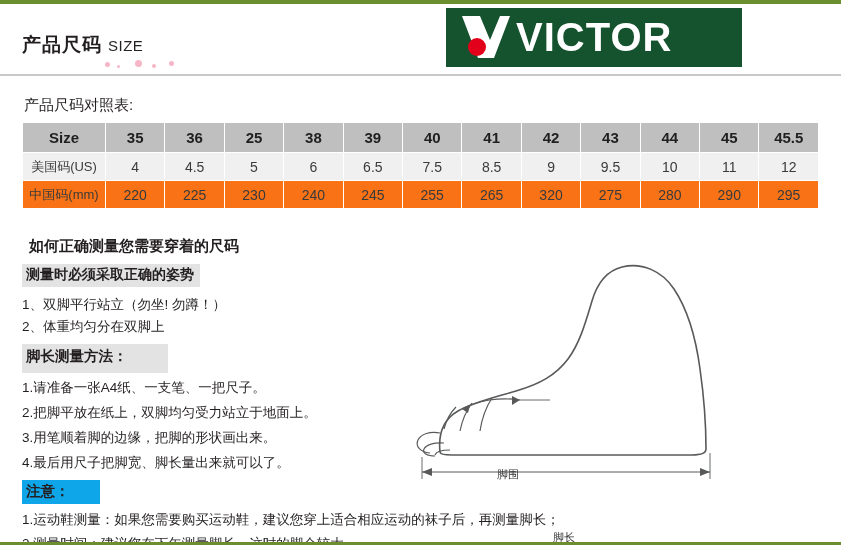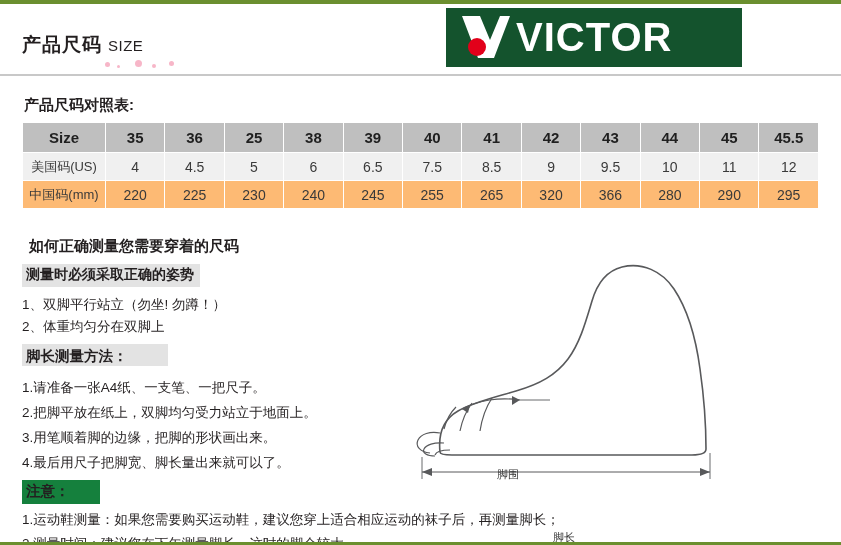--- a/index.html
+++ b/index.html
@@ -107,21 +107,21 @@
 
   
   .content {
     position: absolute;
     left: 0;
     top: 72px;
     width: 841px;
   }
   .section-title {
     font-size: 15px;
-    font-weight: bold;
+    font-weight: normal;
     color: #231f20;
   }
   .table-heading {
     position: absolute;
     left: 24px;
     top: 24px;
   }
 
   table.size-table {
     position: absolute;
@@ -140,21 +140,21 @@
     padding: 0;
   }
   table.size-table tr.row-head td {
     background: #bfbfbf;
     color: #1f1f1f;
     font-weight: bold;
     font-size: 15px;
     height: 29px;
   }
   table.size-table tr.row-a td { background: #f0f0f0; }
-  table.size-table tr.row-b td { background: #fdba74; }
+  table.size-table tr.row-b td { background: #f97316; }
   table.size-table td.label-cell {
     font-size: 13px;
     color: #3a3a3a;
     font-weight: normal;
     width: 82px;
   }
   table.size-table tr.row-head td.label-cell {
     font-size: 15px;
     font-weight: bold;
   }
@@ -184,37 +184,37 @@
     line-height: 22px;
     color: #231f20;
   }
   .method-title {
     position: absolute;
     left: 22px;
     top: 272px;
     font-size: 14.5px;
     font-weight: bold;
     background: #e3e3e3;
-    padding: 3px 40px 0 4px;
+    padding: 3px 40px 7px 4px;
   }
   .method-list {
     position: absolute;
     left: 22px;
     top: 303px;
     font-size: 13.5px;
     line-height: 25px;
     color: #231f20;
   }
   .notice-title {
     position: absolute;
     left: 22px;
     top: 408px;
     font-size: 14.5px;
     font-weight: bold;
-    background: #15803d;
+    background: #0ea5e9;
     padding: 2px 30px 3px 4px;
   }
   .notice-list {
     position: absolute;
     left: 22px;
     top: 436px;
     font-size: 13.5px;
     line-height: 24px;
     color: #231f20;
   }
@@ -315,21 +315,21 @@
         <tr class="row-b">
           <td class="label-cell">中国码(mm)</td>
           <td>220</td>
           <td>225</td>
           <td>230</td>
           <td>240</td>
           <td>245</td>
           <td>255</td>
           <td>265</td>
           <td>320</td>
-          <td>366</td>
+          <td>275</td>
           <td>280</td>
           <td>290</td>
           <td>295</td>
         </tr>
       </tbody>
     </table>
 
     <div class="how-title">如何正确测量您需要穿着的尺码</div>
     <div class="posture-title">测量时必须采取正确的姿势</div>
     <div class="posture-list">

